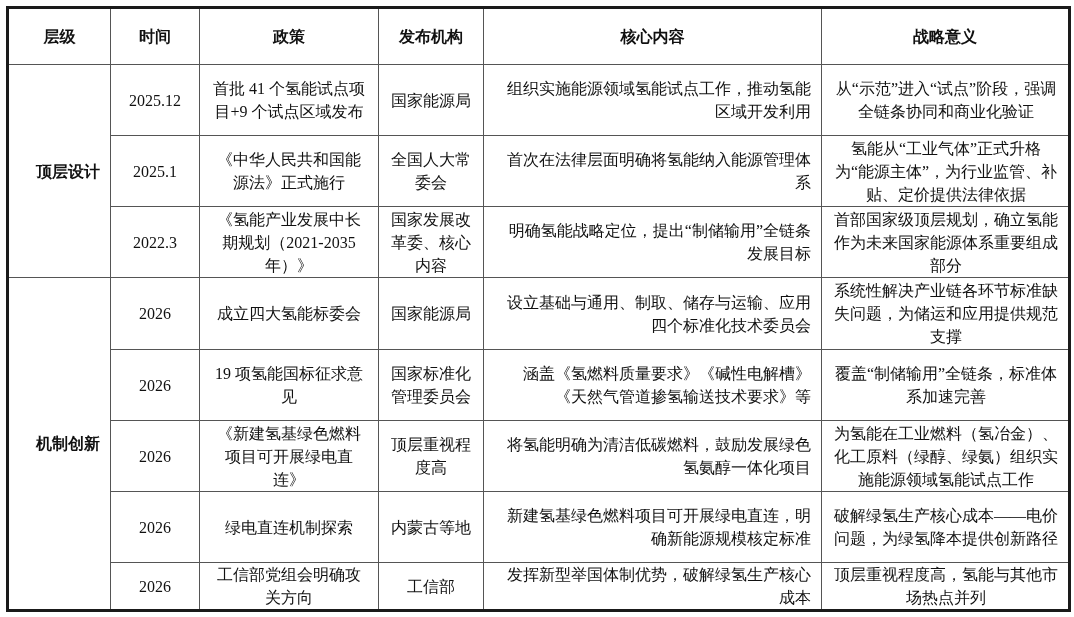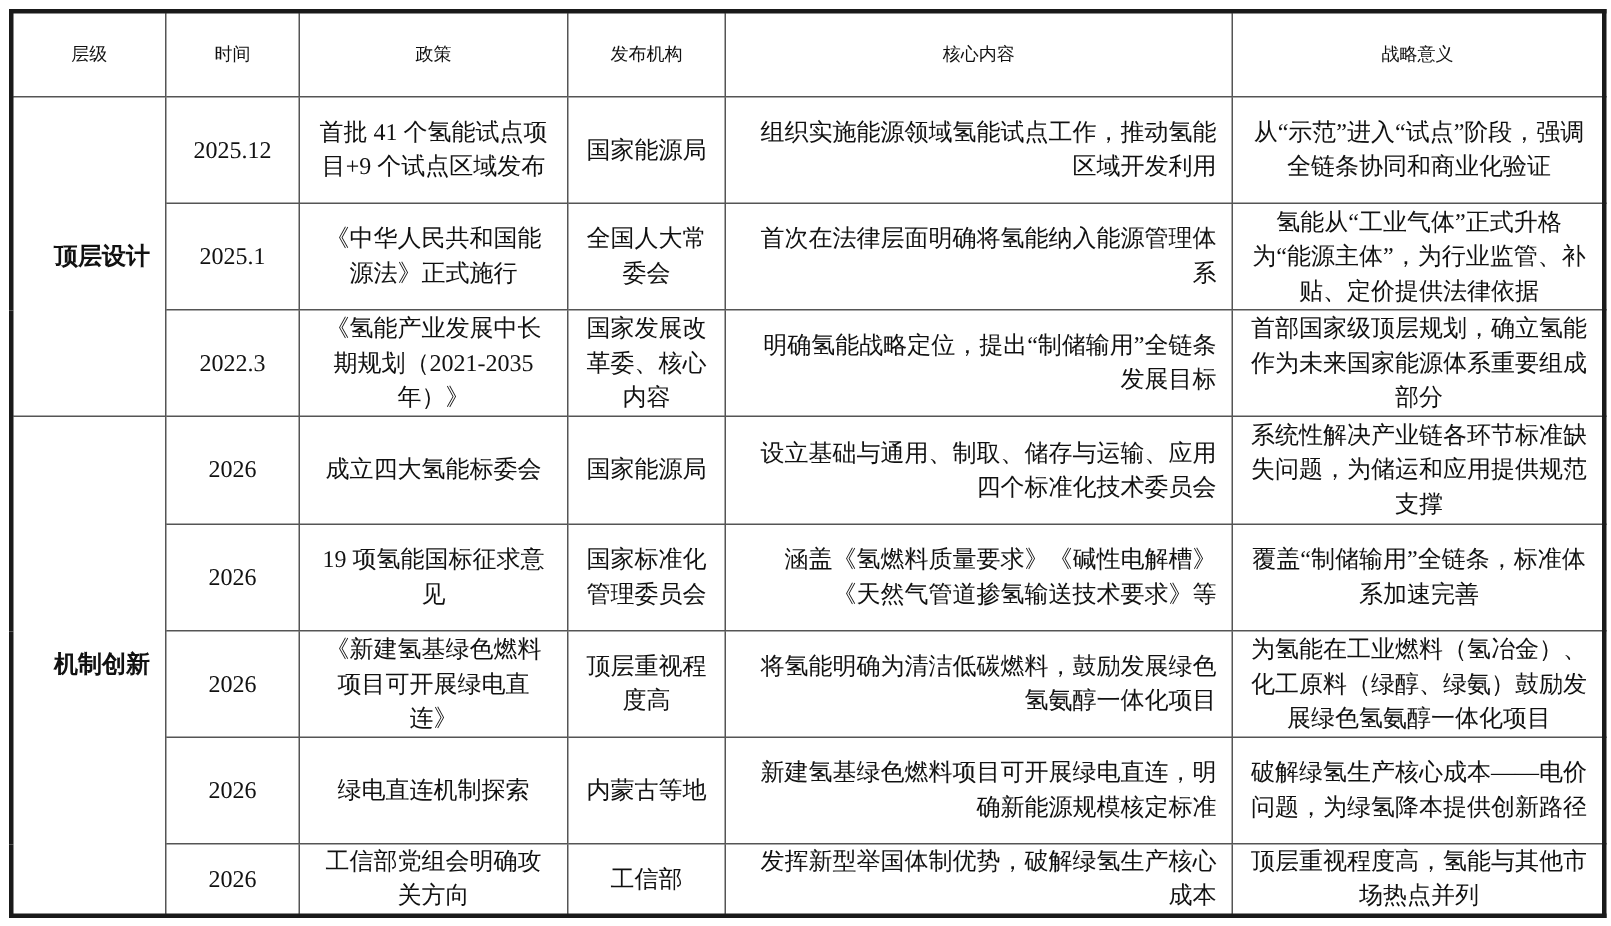--- a/index.html
+++ b/index.html
@@ -15,21 +15,21 @@
   .tbl td, .tbl th {
     border: 1px solid #555;
     padding: 0 10px;
     font-size: 16px;
     line-height: 23px;
     vertical-align: middle;
     text-align: center;
     font-weight: normal;
     word-break: break-all;
   }
-  .tbl th { font-family: "DejaVu Sans", sans-serif; font-weight: normal; font-size: 12px; }
+  .tbl th { font-family: "DejaVu Sans", sans-serif; font-weight: bold; font-size: 16px; }
   .tbl td.left { text-align: right; padding: 0 10px 0 12px; }
   .tbl td.strat { text-align: center; padding: 0 8px 0 10px; }
   .tbl td.level { text-align: right; font-weight: bold; }
 </style>
 </head>
 <body>
 
 <table class="tbl">
   <colgroup>
     <col style="width:103px">
@@ -87,21 +87,21 @@
       <td>19 项氢能国标征求意见</td>
       <td>国家标准化管理委员会</td>
       <td class="left">涵盖《氢燃料质量要求》《碱性电解槽》《天然气管道掺氢输送技术要求》等</td>
       <td class="strat">覆盖“制储输用”全链条，标准体系加速完善</td>
     </tr>
     <tr style="height:71px">
       <td>2026</td>
       <td>《新建氢基绿色燃料项目可开展绿电直连》</td>
       <td>顶层重视程度高</td>
       <td class="left">将氢能明确为清洁低碳燃料，鼓励发展绿色氢氨醇一体化项目</td>
-      <td class="strat">为氢能在工业燃料（氢冶金）、化工原料（绿醇、绿氨）鼓励发展绿色氢氨醇一体化项目</td>
+      <td class="strat">为氢能在工业燃料（氢冶金）、化工原料（绿醇、绿氨）组织实施能源领域氢能试点工作</td>
     </tr>
     <tr style="height:71px">
       <td>2026</td>
       <td>绿电直连机制探索</td>
       <td>内蒙古等地</td>
       <td class="left">新建氢基绿色燃料项目可开展绿电直连，明确新能源规模核定标准</td>
       <td class="strat">破解绿氢生产核心成本——电价问题，为绿氢降本提供创新路径</td>
     </tr>
     <tr style="height:47px">
       <td>2026</td>

